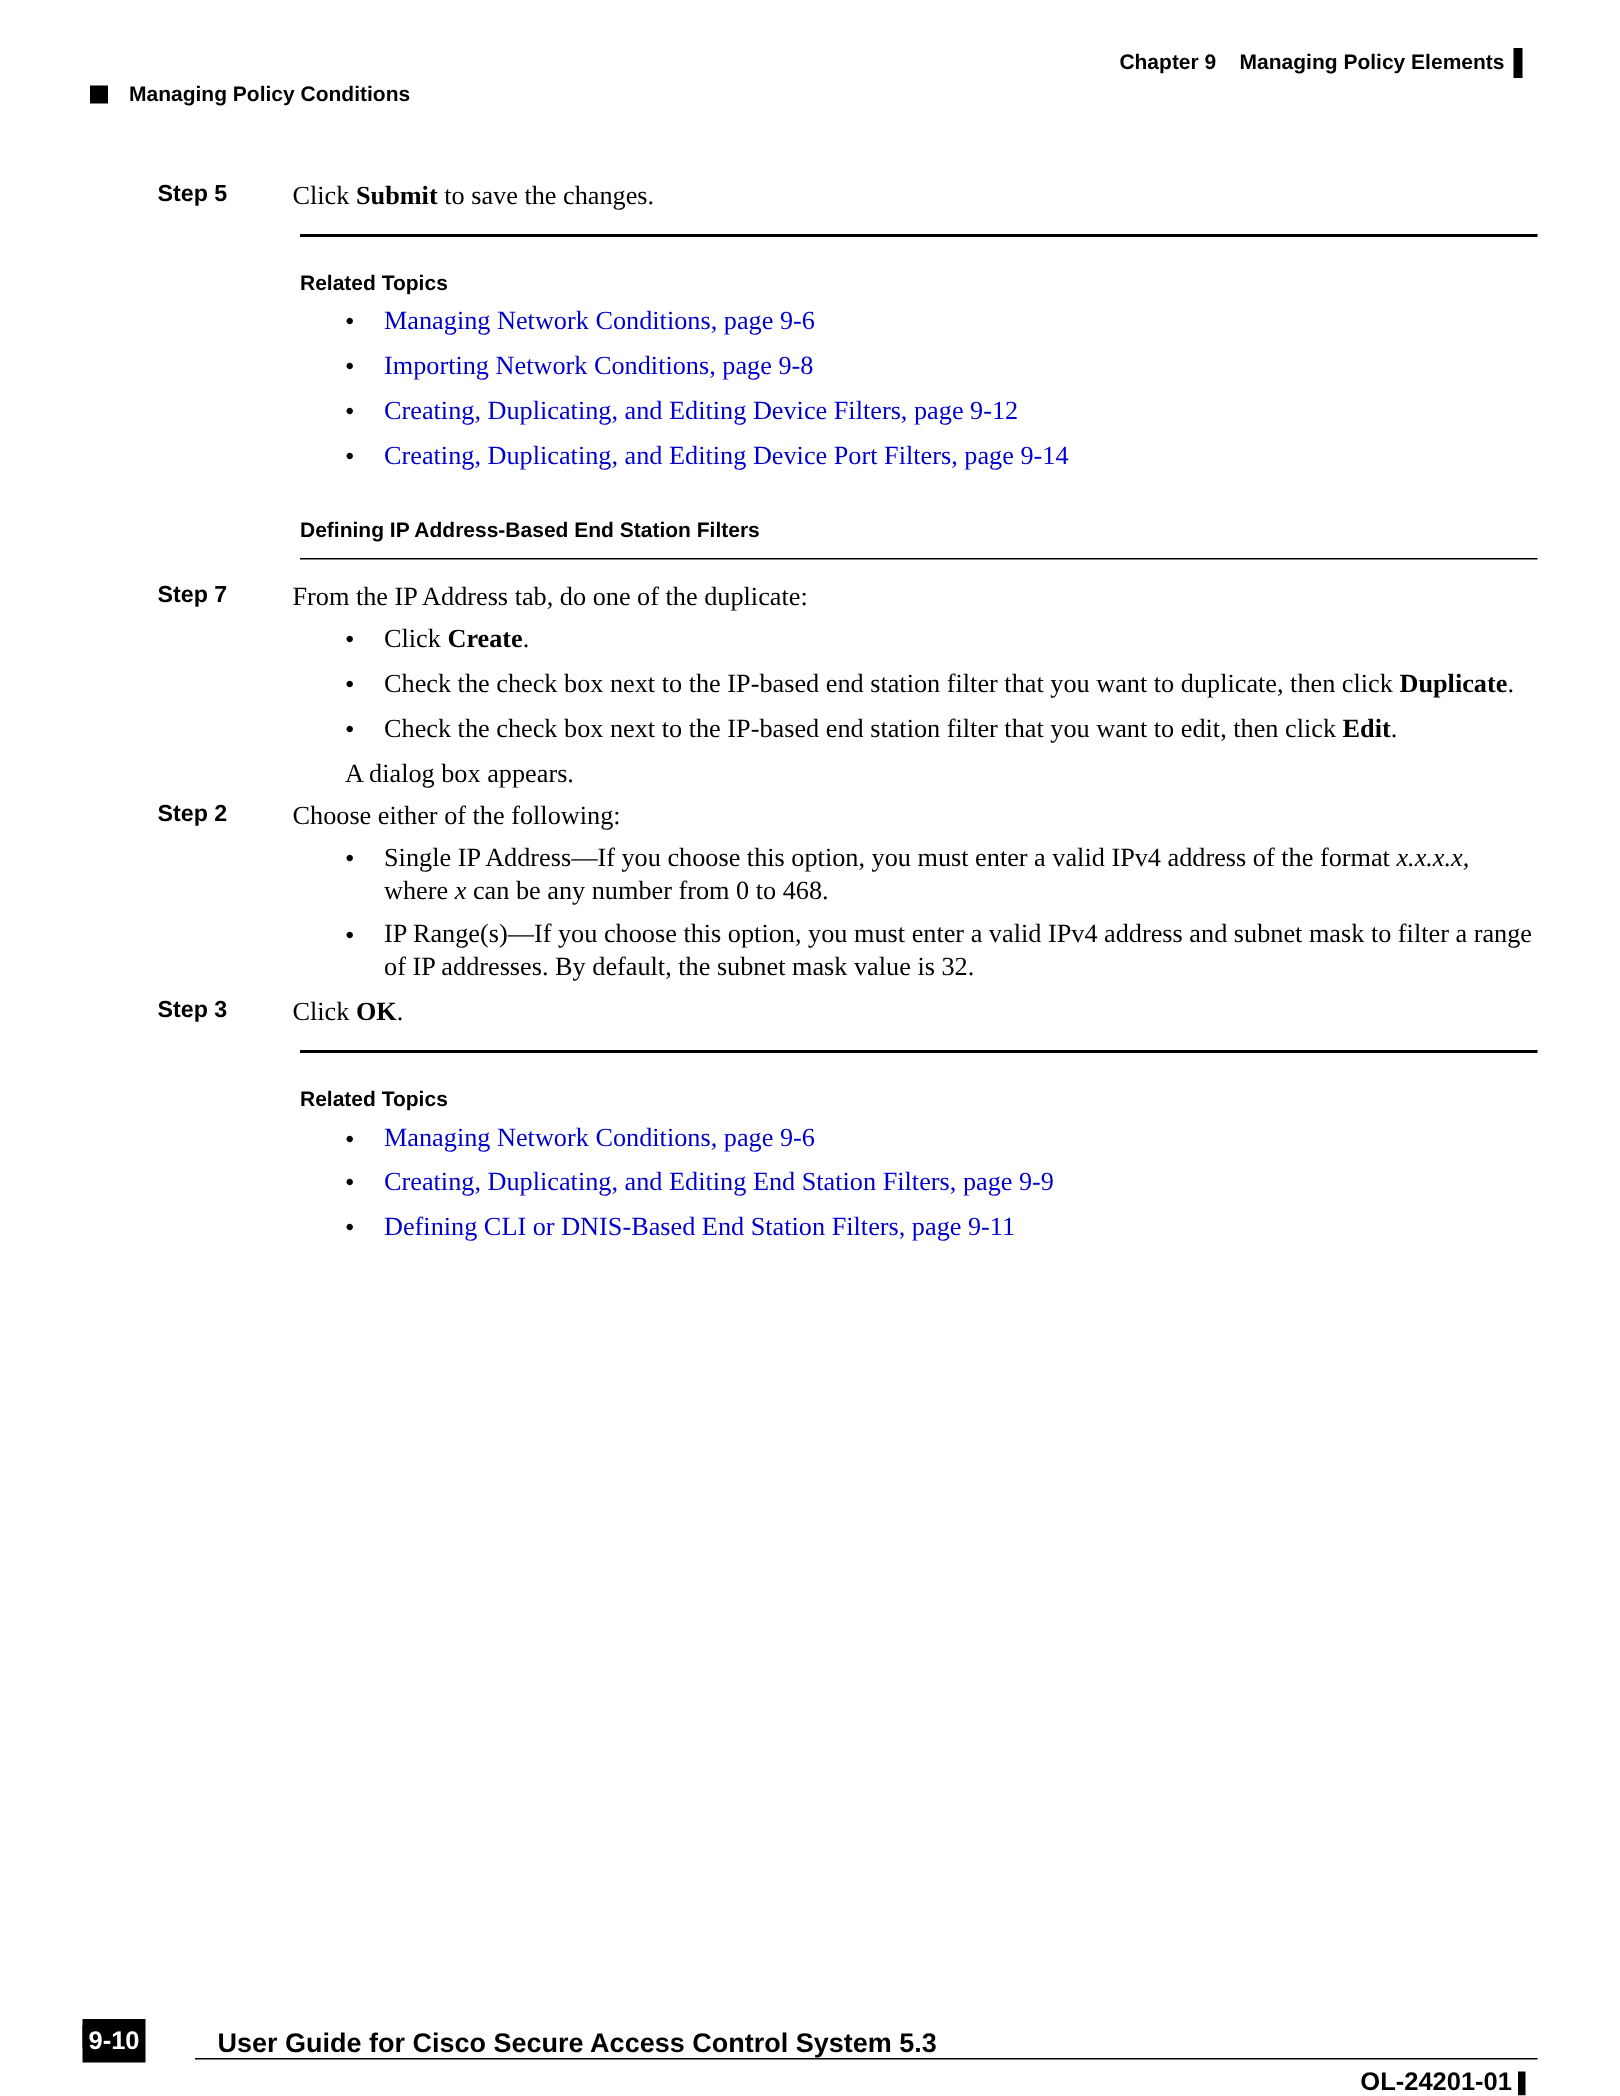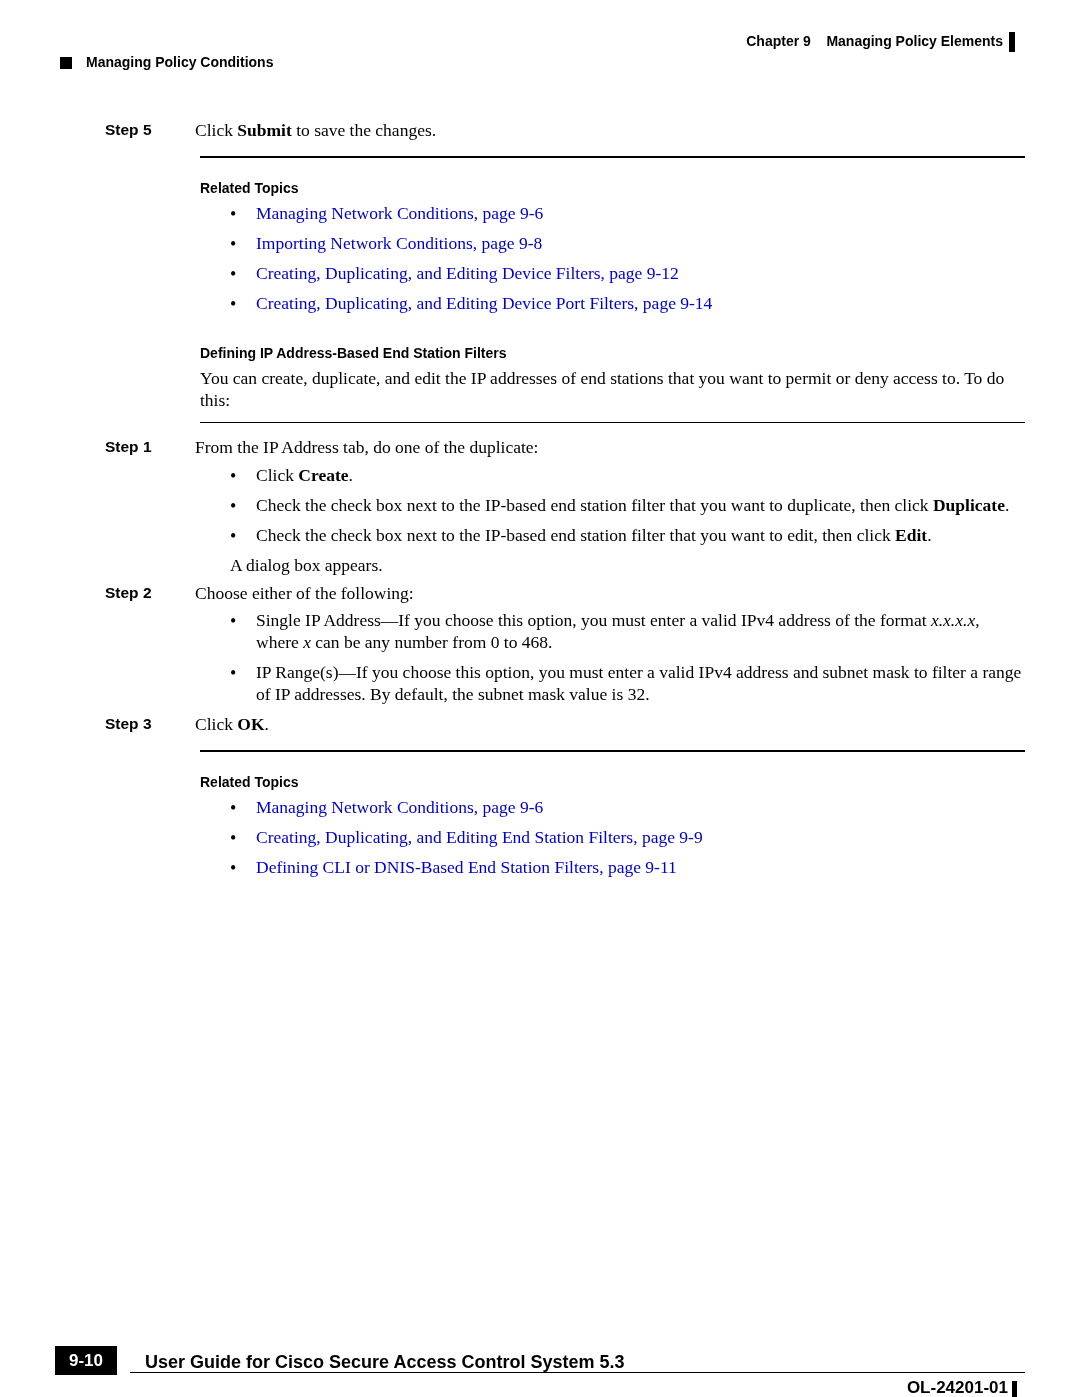--- a/index.html
+++ b/index.html
@@ -160,21 +160,21 @@
     font-size: 18px;
   }
   .footer-page {
     position: absolute;
     left: 0;
     bottom: -2px;
     background: #000;
     color: #fff;
     font-weight: bold;
     font-size: 17px;
-    padding: 4px 14px;
+    padding: 4px 4px;
   }
   .footer-right {
     position: absolute;
     right: 8px;
     top: 4px;
     font-weight: bold;
     font-size: 17px;
   }
   .footer-right-marker {
     display: inline-block;
@@ -223,26 +223,25 @@
 
   <div class="section-heading">Related Topics</div>
   <ul class="bullet-list">
     <li><a class="link">Managing Network Conditions, page 9-6</a></li>
     <li><a class="link">Importing Network Conditions, page 9-8</a></li>
     <li><a class="link">Creating, Duplicating, and Editing Device Filters, page 9-12</a></li>
     <li><a class="link">Creating, Duplicating, and Editing Device Port Filters, page 9-14</a></li>
   </ul>
 
   <div class="section-heading" style="margin-top:30px">Defining IP Address-Based End Station Filters</div>
-  <div class="body-text">You can create, duplicate, and edit the IP addresses of end stations that you want to permit or deny access to. To do this:</div>
 
   <hr class="rule-thin">
 
   <div class="step-row">
-    <div class="step-label">Step 1</div>
+    <div class="step-label">Step 7</div>
     <div class="step-text">From the IP Address tab, do one of the duplicate:</div>
   </div>
   <ul class="sub-bullet-list">
     <li><span>Click </span><span class="bold">Create</span><span>.</span></li>
     <li><span>Check the check box next to the IP-based end station filter that you want to duplicate, then click </span><span class="bold">Duplicate</span><span>.</span></li>
     <li><span>Check the check box next to the IP-based end station filter that you want to edit, then click </span><span class="bold">Edit</span><span>.</span></li>
   </ul>
   <div class="trailing">A dialog box appears.</div>
 
   <div class="step-row">

